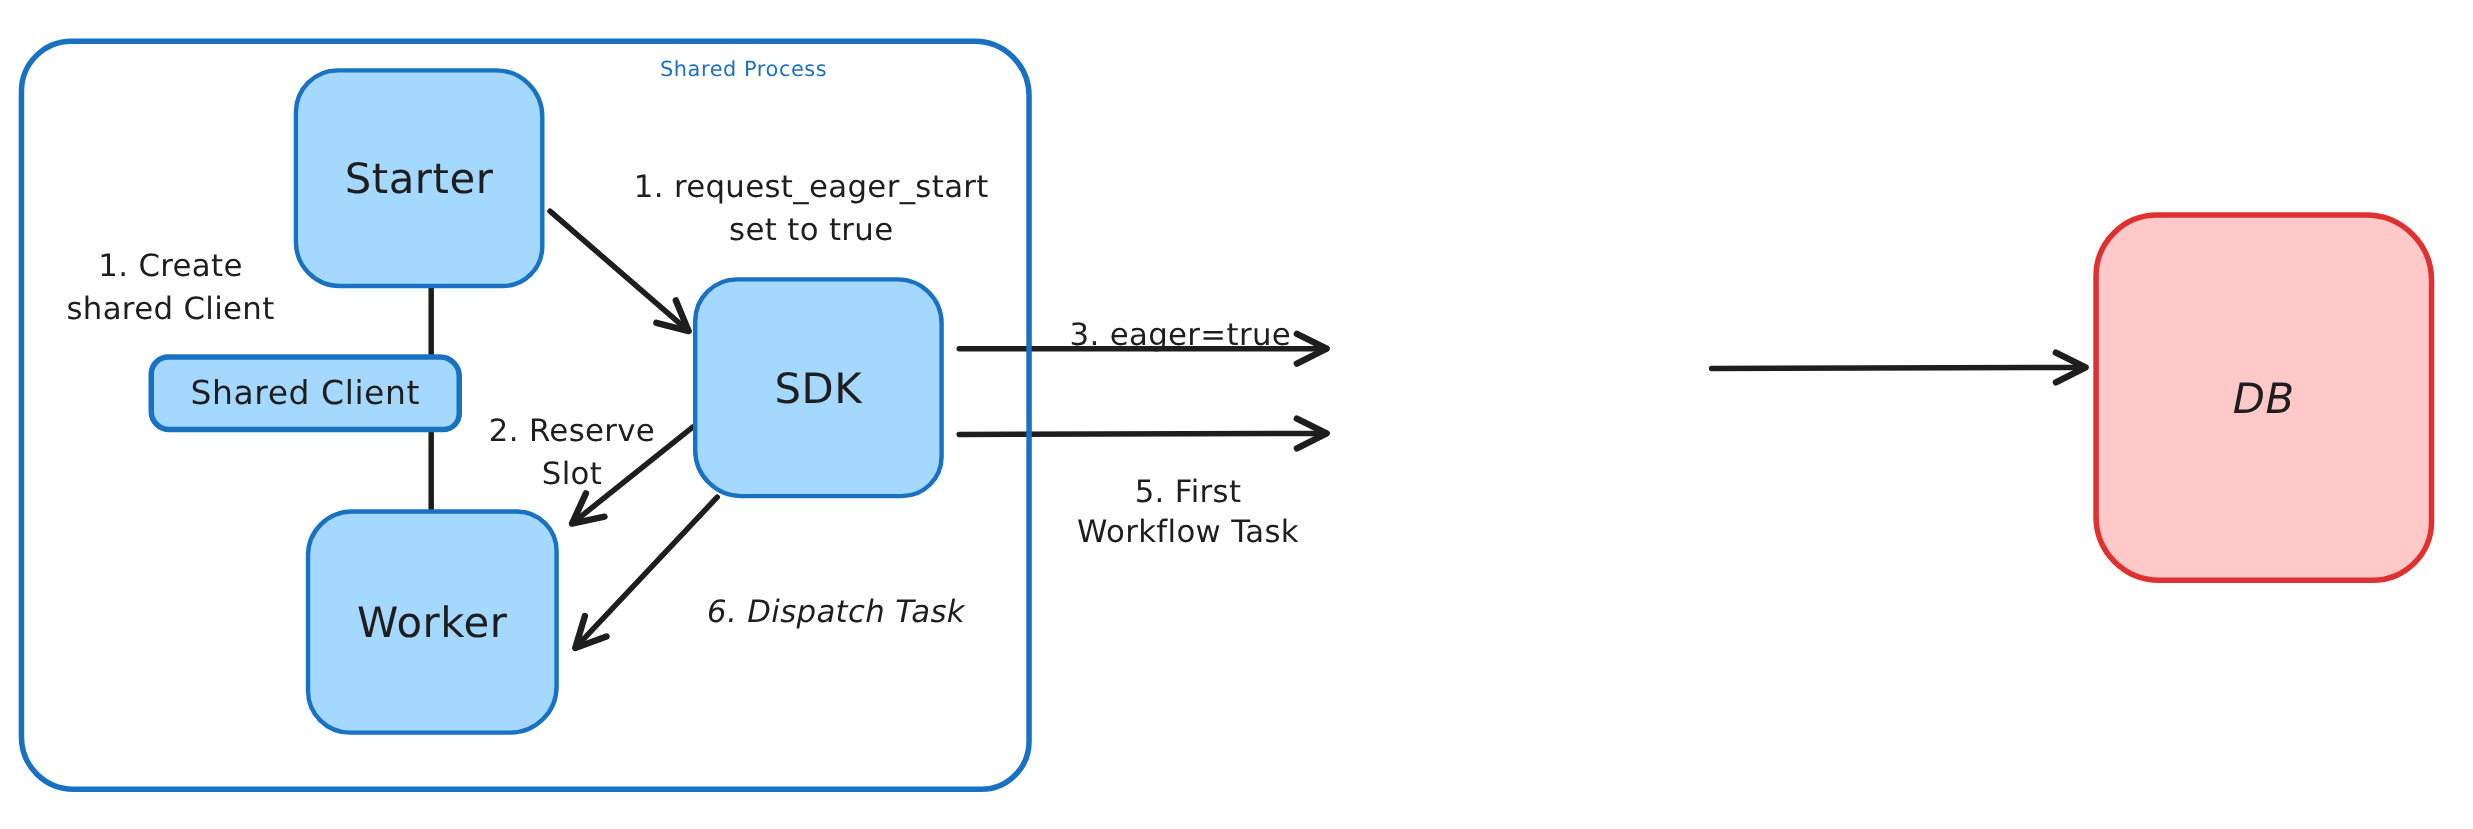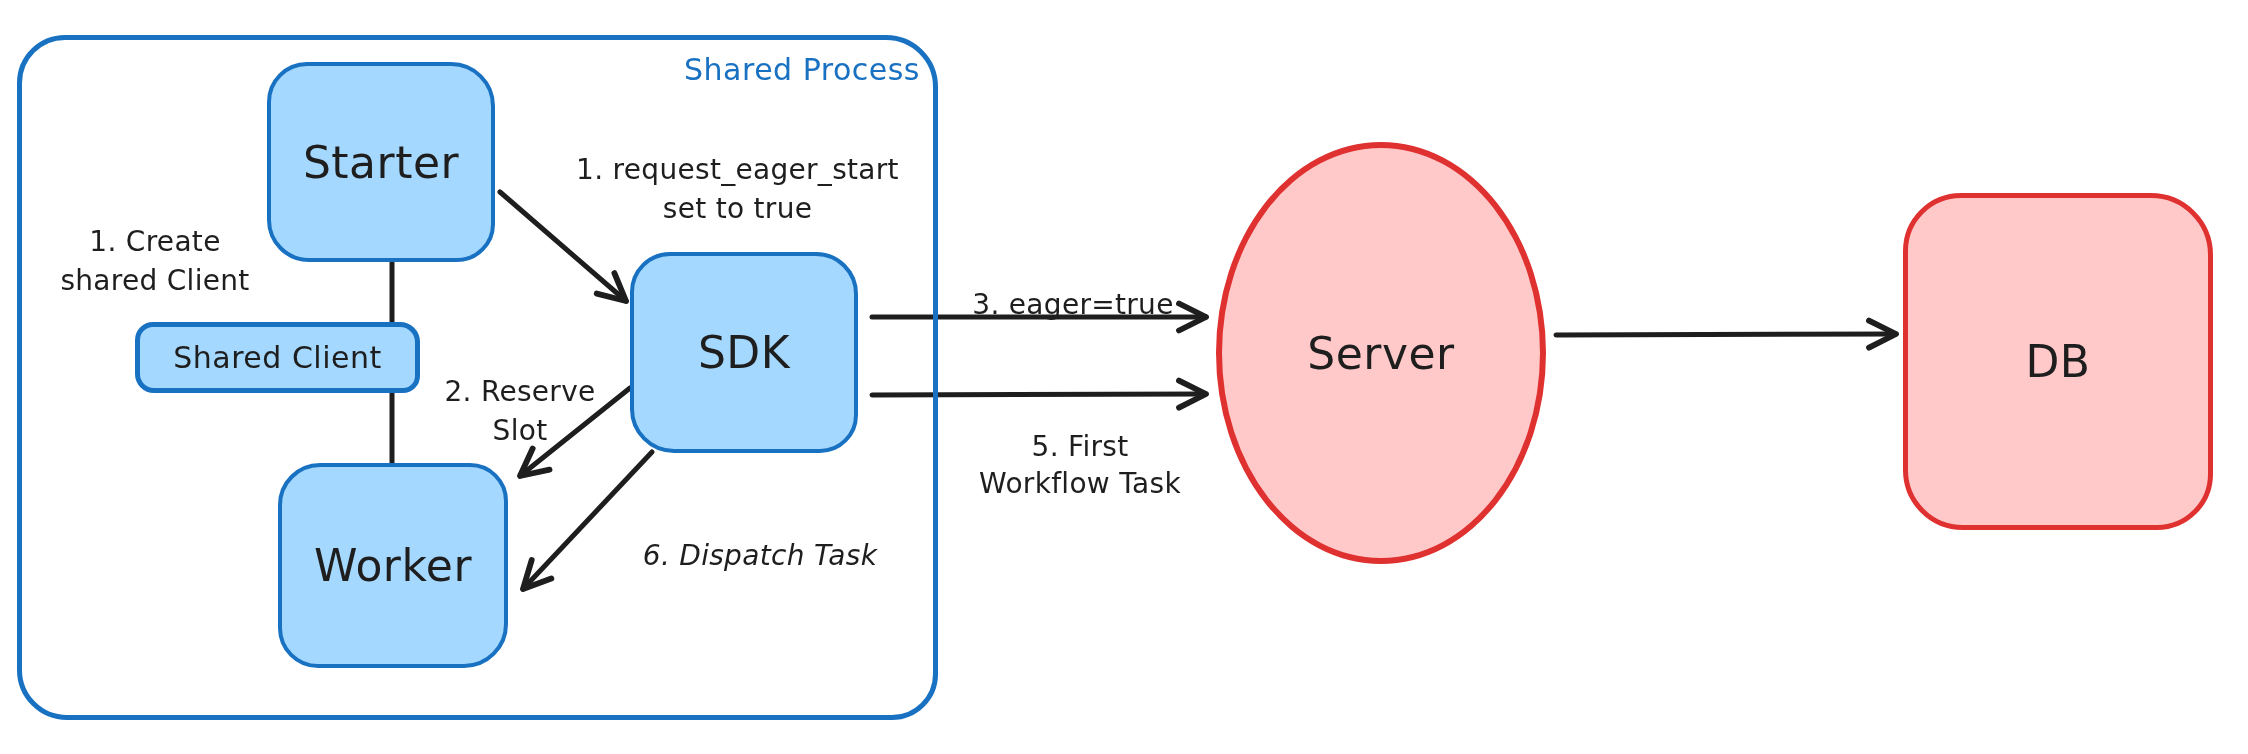--- a/index.html
+++ b/index.html
@@ -11,49 +11,49 @@
   }
   .canvas { position: relative; width: 2248px; height: 754px; overflow: hidden; background: var(--background, #fff); }
 
   svg.wires { position: absolute; left: 0; top: 0; width: 2248px; height: 754px; }
   .connector { stroke: var(--ink, #1e1e1e); stroke-width: 5; stroke-linecap: round; fill: none; }
   .arrowhead-glyph { stroke: var(--ink, #1e1e1e); fill: none; stroke-linecap: round; stroke-linejoin: round; }
 
   .node {
     position: absolute; display: flex; align-items: center; justify-content: center;
     box-sizing: border-box; text-align: center;
-    font-size: 44px; letter-spacing: 0.5px; color: var(--ink, #1e1e1e);
+    font-size: 38px; letter-spacing: 0.5px; color: var(--ink, #1e1e1e);
   }
   .blue-node  { background: var(--blue-fill, #a5d8ff);  border: 4px solid var(--blue-stroke, #1971c2); }
   .red-node   { background: var(--red-fill, #ffc9c9);   border: 6px solid var(--red-stroke, #e03131); }
 
   .group-frame {
     position: absolute; box-sizing: border-box;
     border: 5px solid var(--blue-stroke, #1971c2);
     border-radius: 48px 52px 46px 50px;
     background: transparent;
   }
   .group-title {
     position: absolute; left: 600px; top: 52px; width: 320px;
-    text-align: right; font-size: 30px; color: var(--blue-stroke, #1971c2);
+    text-align: left; font-size: 19px; color: var(--blue-stroke, #1971c2);
     letter-spacing: 0.5px;
   }
 
   .step-label {
     position: absolute; text-align: center;
     font-size: 28px; line-height: 39px; letter-spacing: 0.3px;
     color: var(--ink, #1e1e1e); white-space: nowrap;
   }
 
   #node-starter { left: 267px; top: 62px;  width: 228px; height: 200px; border-radius: 40px 44px 38px 42px; }
   #node-shared-client { left: 135px; top: 322px; width: 285px; height: 71px; border-radius: 18px 20px 17px 19px; border-width: 5px; font-size: 30px; }
   #node-worker  { left: 278px; top: 463px; width: 230px; height: 205px; border-radius: 42px 38px 44px 40px; }
   #node-sdk     { left: 630px; top: 252px; width: 228px; height: 201px; border-radius: 40px 42px 38px 44px; }
   #node-server  { left: 1216px; top: 142px; width: 330px; height: 422px; border-radius: 50%; }
-  #node-db      { left: 1903px; top: 193px; width: 310px; height: 337px; border-radius: 58px 62px 56px 60px; border-width: 5px; }
+  #node-db      { left: 1903px; top: 193px; width: 310px; height: 337px; border-radius: 58px 62px 56px 60px; border-width: 5px; font-style: italic; }
 
   #label-create-client   { left: 30px;   top: 222px; width: 250px; }
   #label-request-eager   { left: 535px;  top: 150px; width: 405px; }
   #label-reserve-slot    { left: 420px;  top: 372px; width: 200px; }
   #label-eager-true      { left: 923px;  top: 257px; width: 300px; margin-top: 28px; }
   #label-start-workflow  { left: 1530px; top: 242px; width: 360px; }
   #label-first-task      { left: 930px;  top: 428px; width: 300px; line-height: 37px; }
   #label-dispatch-task   { left: 600px;  top: 536px; width: 320px; font-style: italic; }
 </style>
 </head>
@@ -89,23 +89,20 @@
   </div>
 
   <div id="node-worker" class="node blue-node">
     <span>Worker</span>
   </div>
 
   <div id="node-sdk" class="node blue-node">
     <span>SDK</span>
   </div>
 
-  <div id="node-server" class="node red-node">
-    <span>Server</span>
-  </div>
 
   <div id="node-db" class="node red-node">
     <span>DB</span>
   </div>
 
   <div id="label-create-client" class="step-label">
     <div>1. Create</div>
     <div>shared Client</div>
   </div>
 

